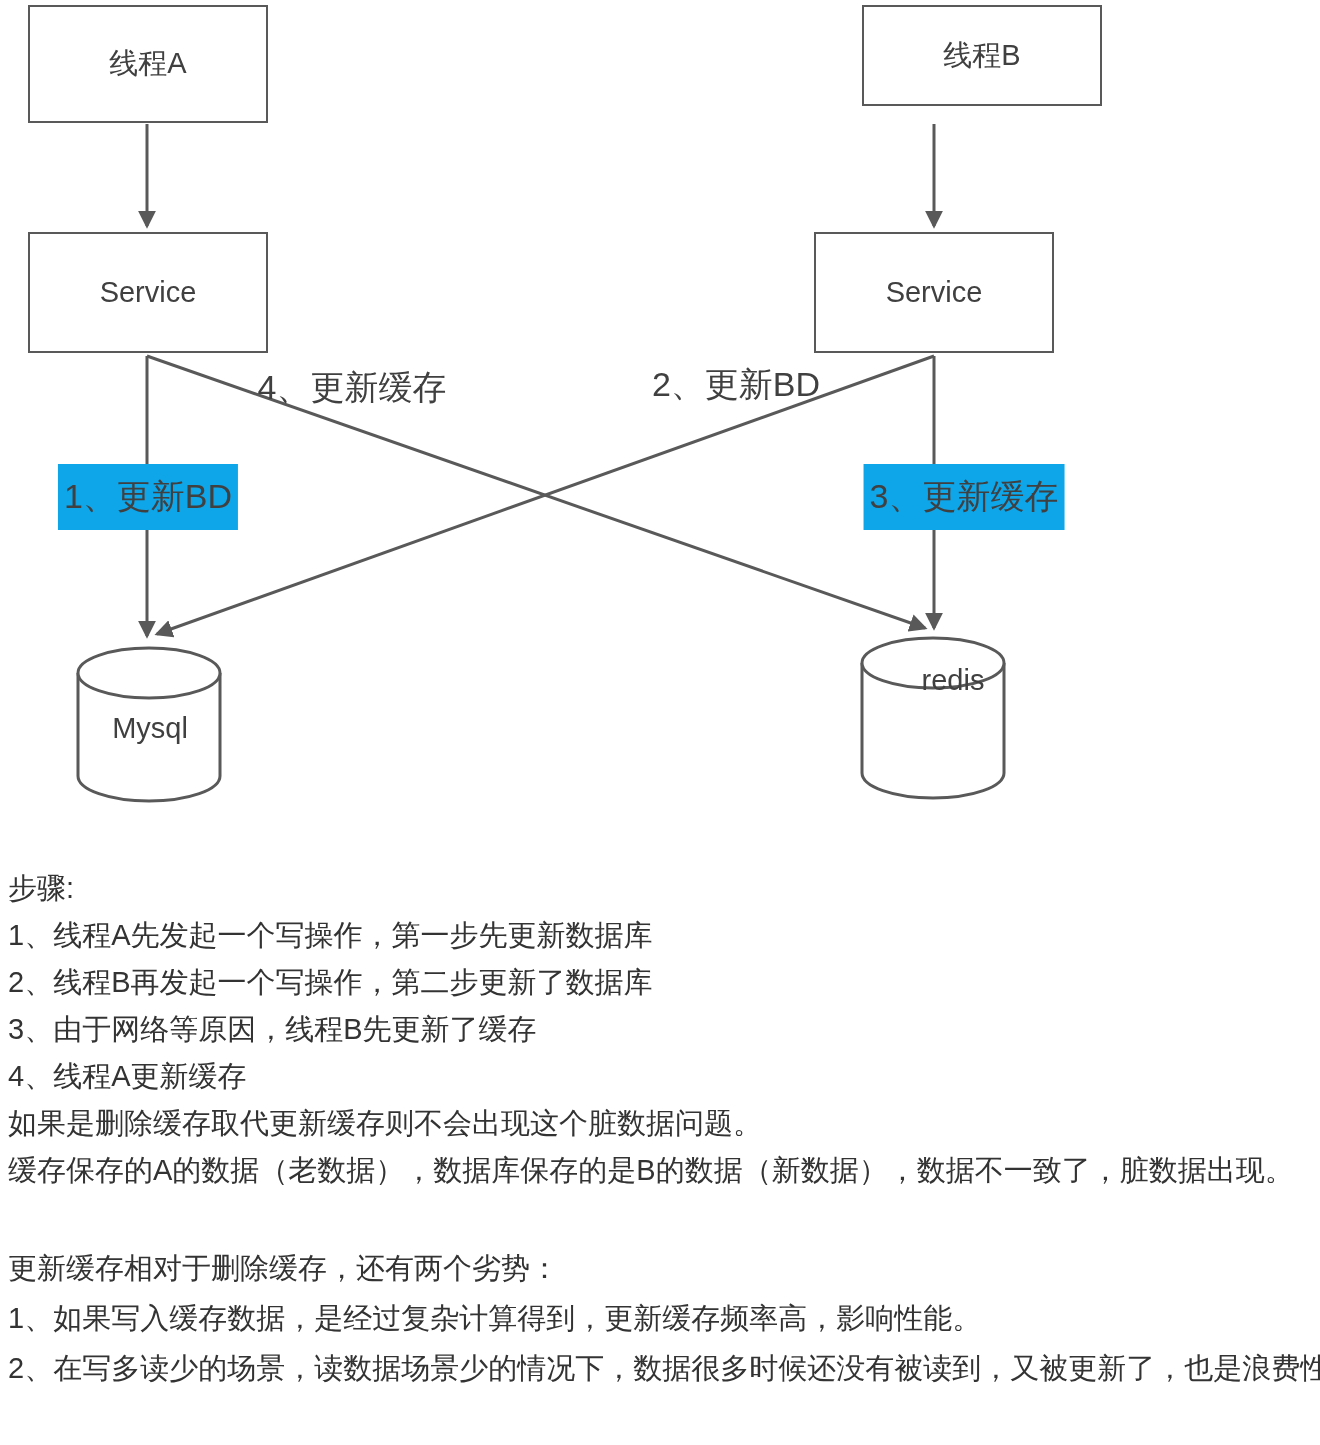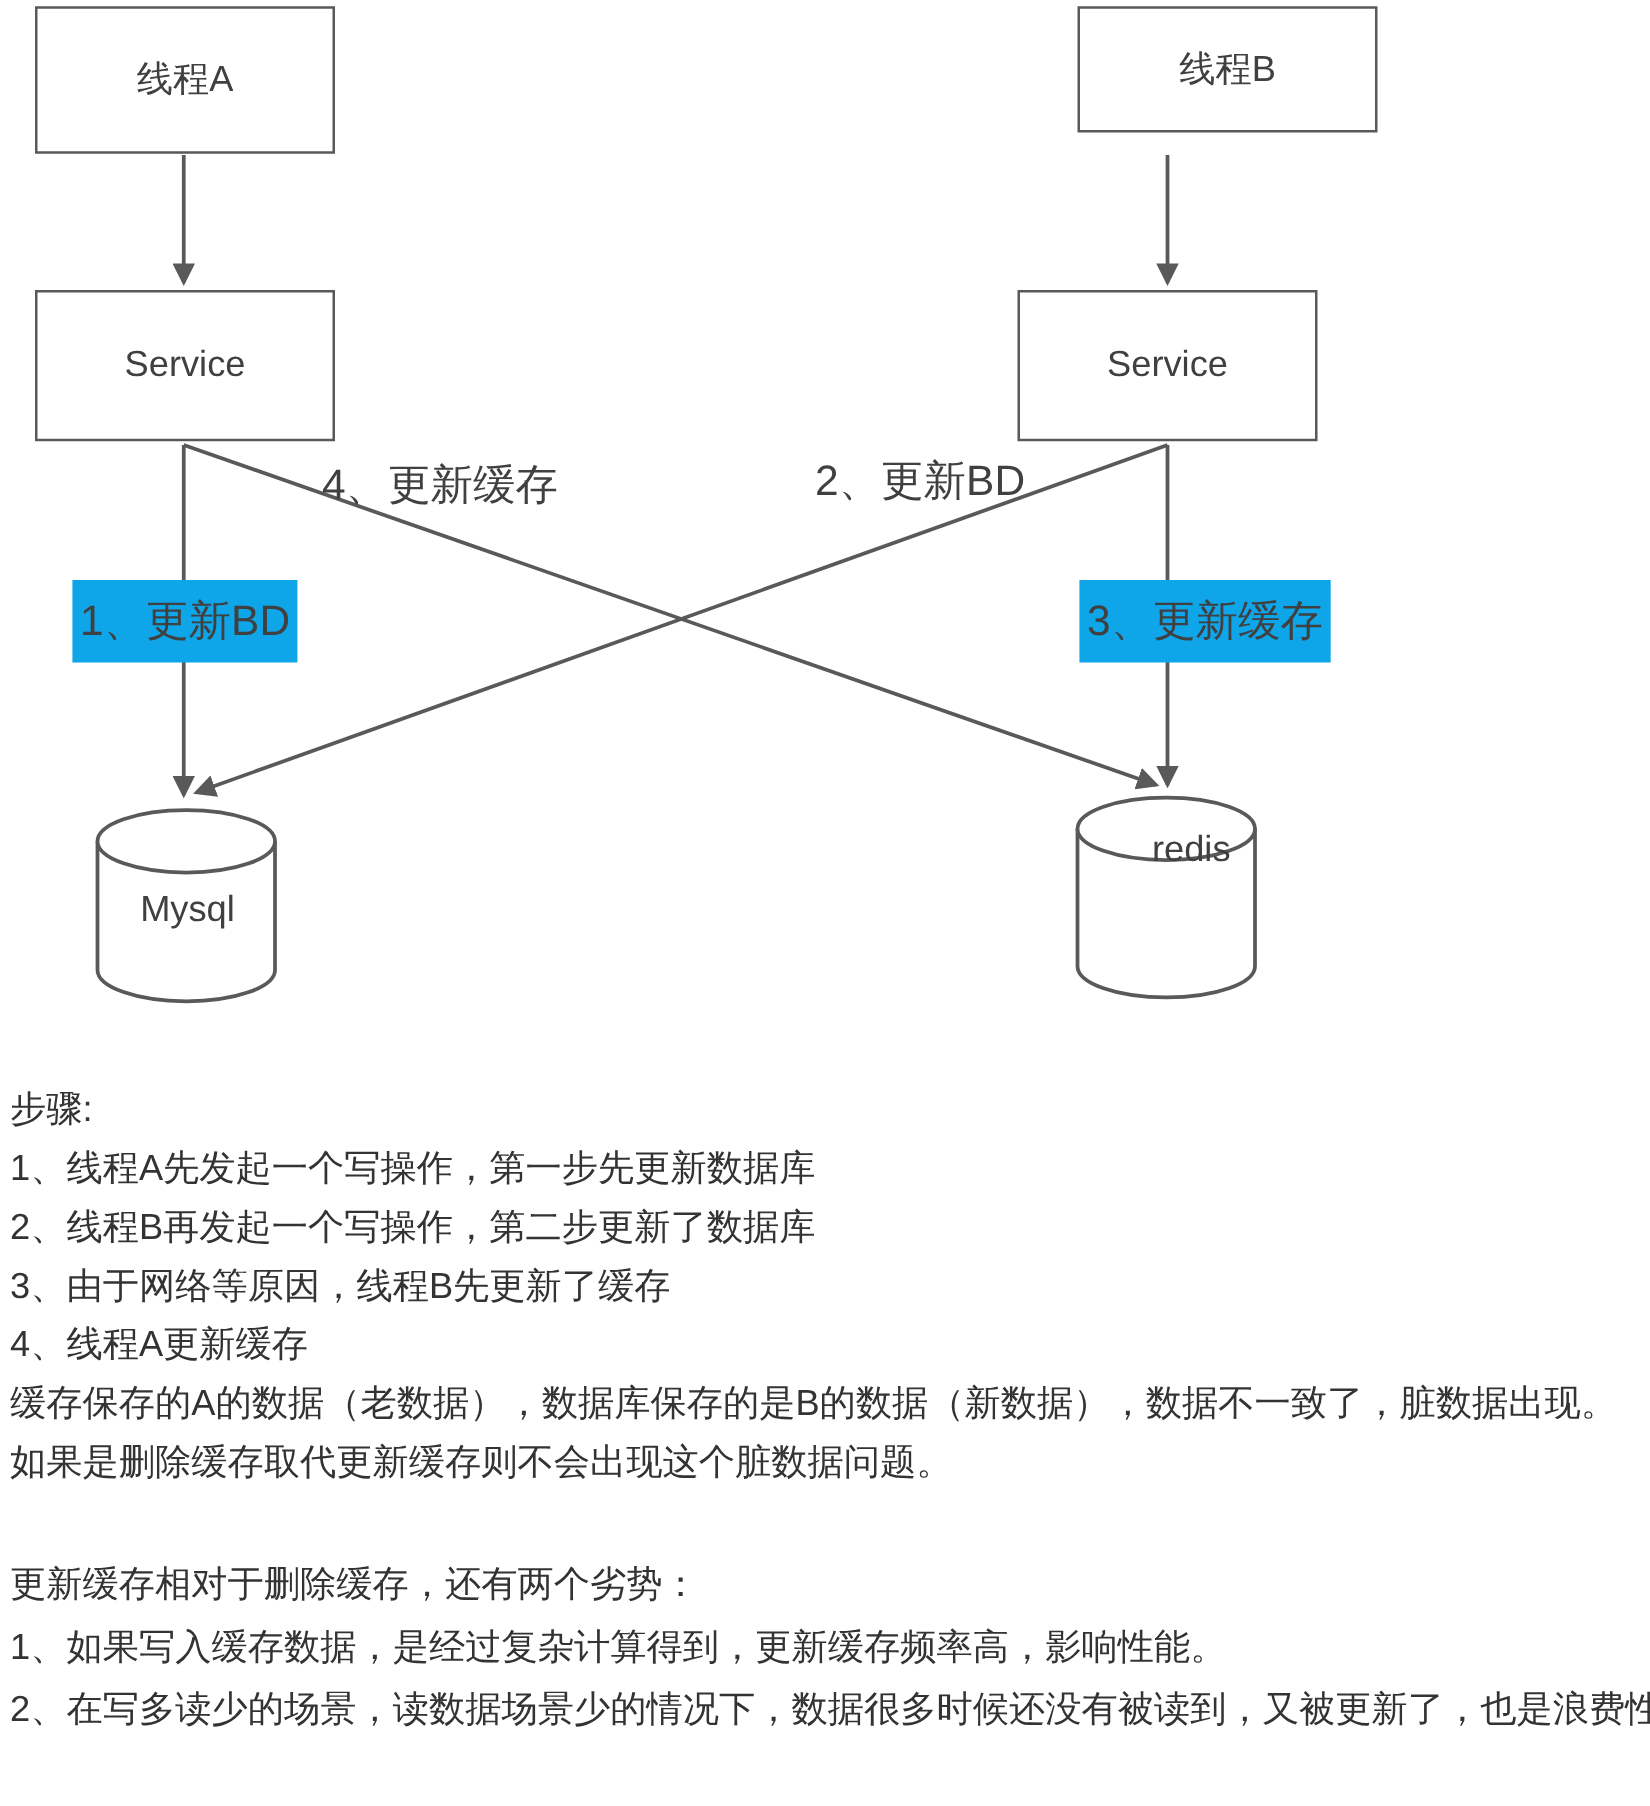--- a/index.html
+++ b/index.html
@@ -102,21 +102,21 @@
   <div class="db-label label-mysql">Mysql</div>
   <div class="db-label label-redis">redis</div>
 </div>
 
 <div class="notes notes-steps">
   <div class="line">步骤:</div>
   <div class="line">1、线程A先发起一个写操作，第一步先更新数据库</div>
   <div class="line">2、线程B再发起一个写操作，第二步更新了数据库</div>
   <div class="line">3、由于网络等原因，线程B先更新了缓存</div>
   <div class="line">4、线程A更新缓存</div>
+  <div class="line">如果是删除缓存取代更新缓存则不会出现这个脏数据问题。</div>
   <div class="line">缓存保存的A的数据（老数据），数据库保存的是B的数据（新数据），数据不一致了，脏数据出现。</div>
-  <div class="line">如果是删除缓存取代更新缓存则不会出现这个脏数据问题。</div>
 </div>
 
 <div class="notes notes-drawbacks">
   <div class="line">更新缓存相对于删除缓存，还有两个劣势：</div>
   <div class="line">1、如果写入缓存数据，是经过复杂计算得到，更新缓存频率高，影响性能。</div>
   <div class="line">2、在写多读少的场景，读数据场景少的情况下，数据很多时候还没有被读到，又被更新了，也是浪费性能</div>
 </div>
 
 </body></html>

